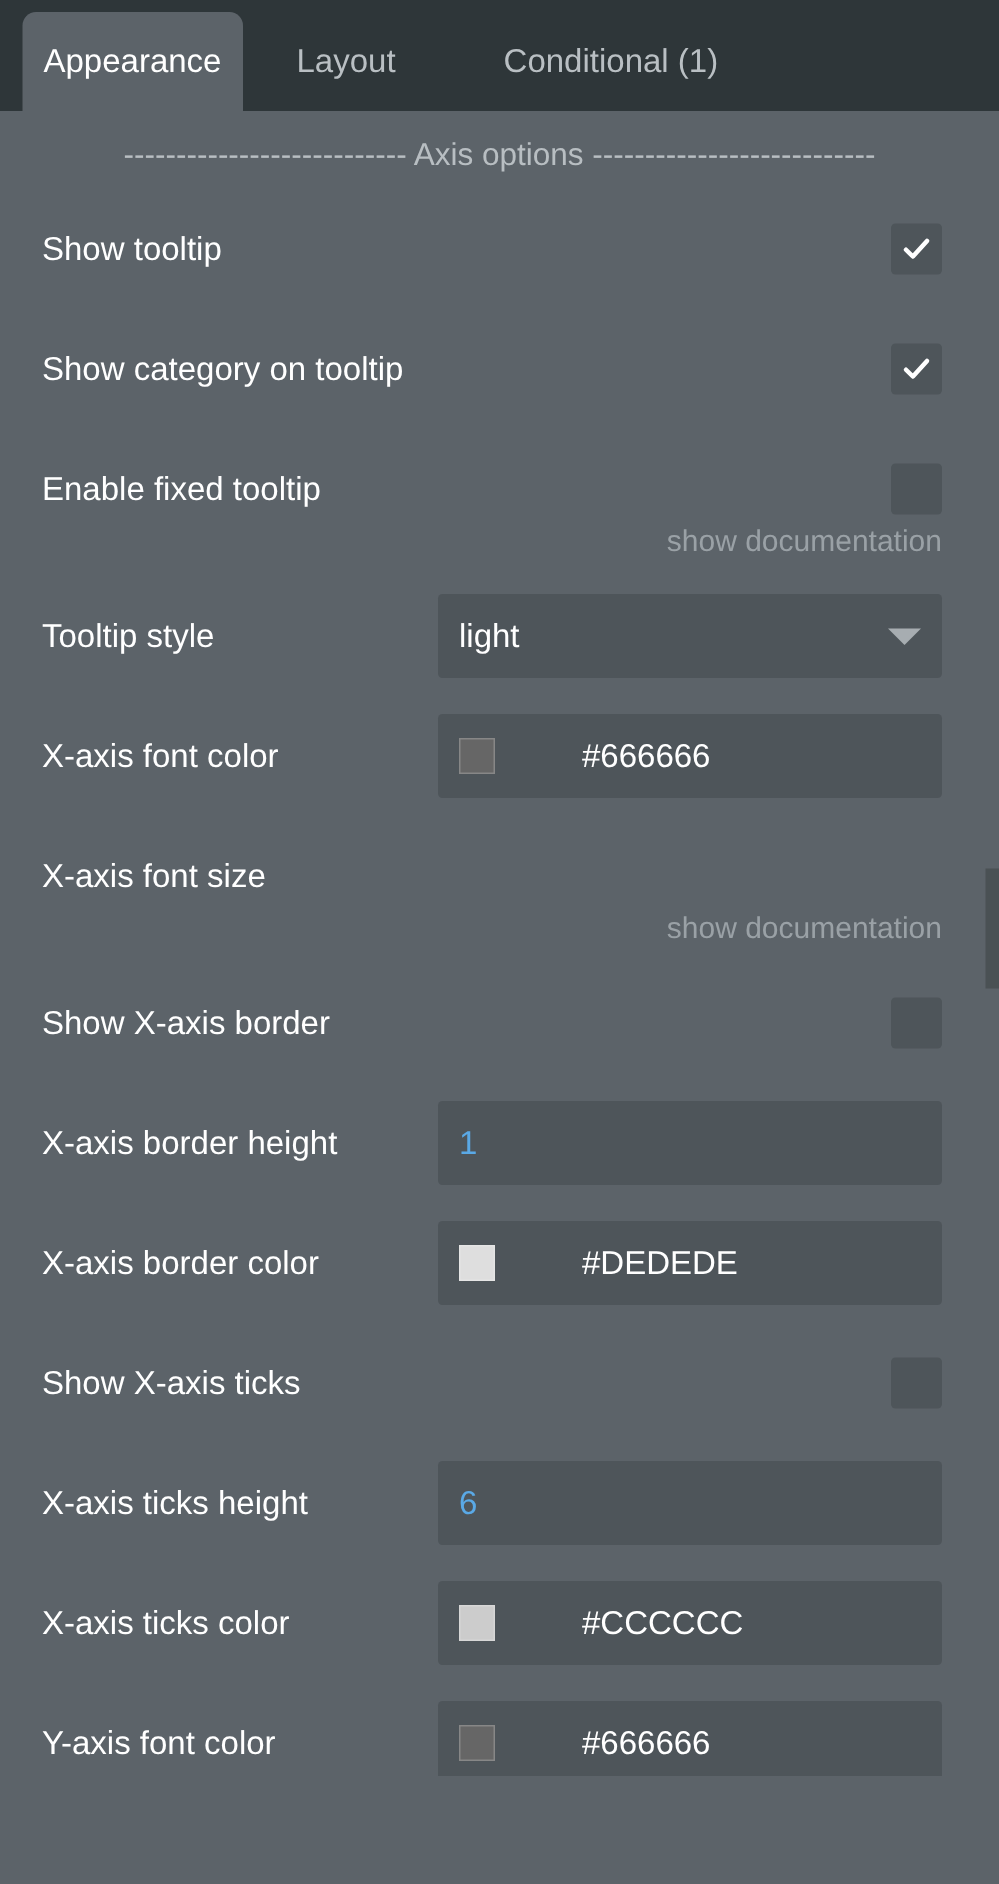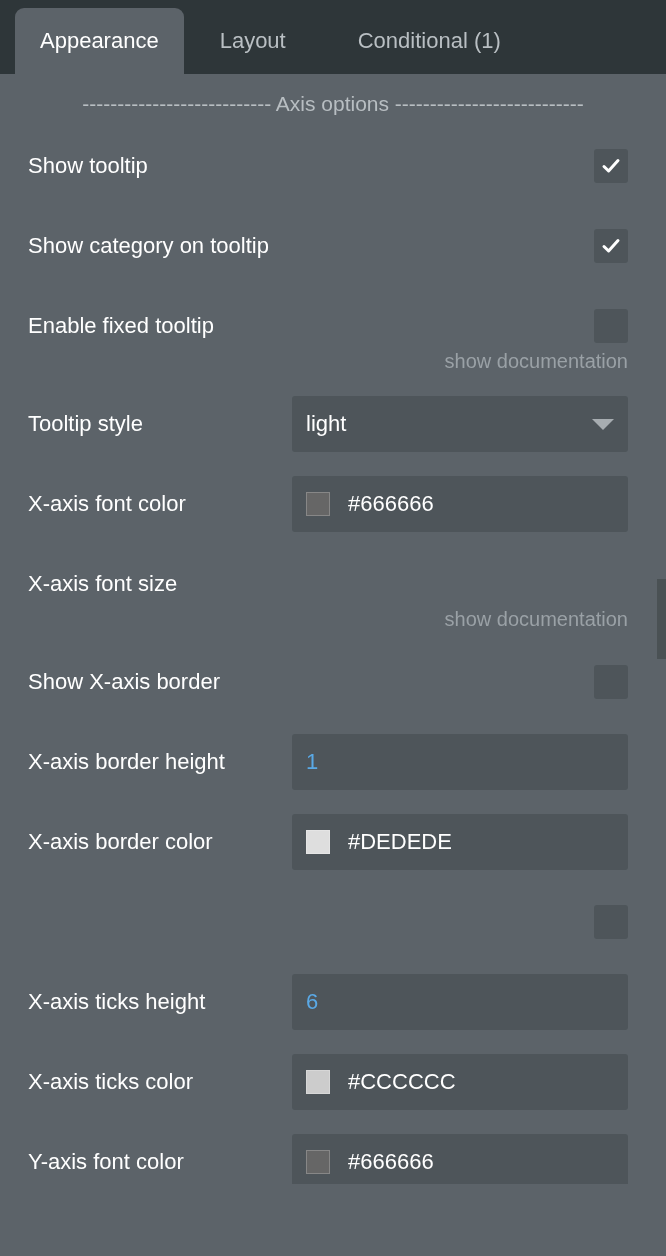--- a/index.html
+++ b/index.html
@@ -62,21 +62,21 @@
     height: 74px;
     background: #2e3639;
     display: flex;
     align-items: flex-end;
     padding-left: 15px;
     position: relative;
   }
 
   .tab {
     height: 66px;
-    padding: 0 25px;
+    padding: 0 14px;
     display: flex;
     align-items: center;
     justify-content: center;
     color: #b9bfc3;
     font-size: 22px;
     white-space: nowrap;
     cursor: pointer;
   }
 
   .tab.active {
@@ -152,20 +152,21 @@
   
   .field {
     width: 336px;
     height: 56px;
     background: #4e555a;
     border-radius: 3px;
     display: flex;
     align-items: center;
     padding: 0 14px;
     cursor: text;
+    gap: 40px;
   }
 
   .field.select { cursor: pointer; }
 
   .field-text {
     color: #ffffff;
     font-size: 22px;
     white-space: nowrap;
   }
 
@@ -330,20 +331,21 @@
       <div class="row-label">X-axis border color</div>
       <div class="row-control">
         <div class="field">
           <span class="swatch" style="background:#DEDEDE"></span>
           <span class="field-text">#DEDEDE</span>
         </div>
       </div>
     </div>
 
     <div class="row">
+      <div class="row-label">Show X-axis ticks</div>
       <div class="row-control">
         <div class="checkbox">
           
         </div>
       </div>
     </div>
 
     <div class="row">
       <div class="row-label">X-axis ticks height</div>
       <div class="row-control">

